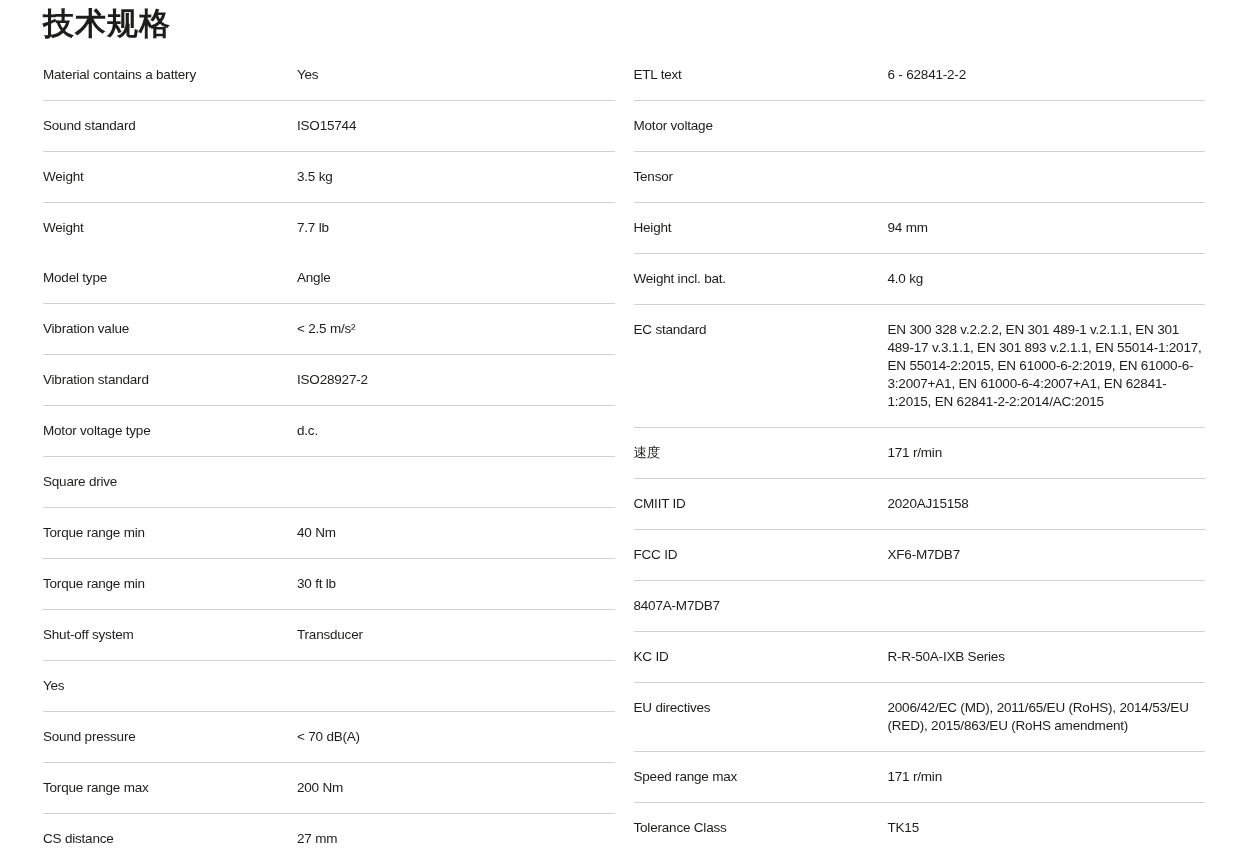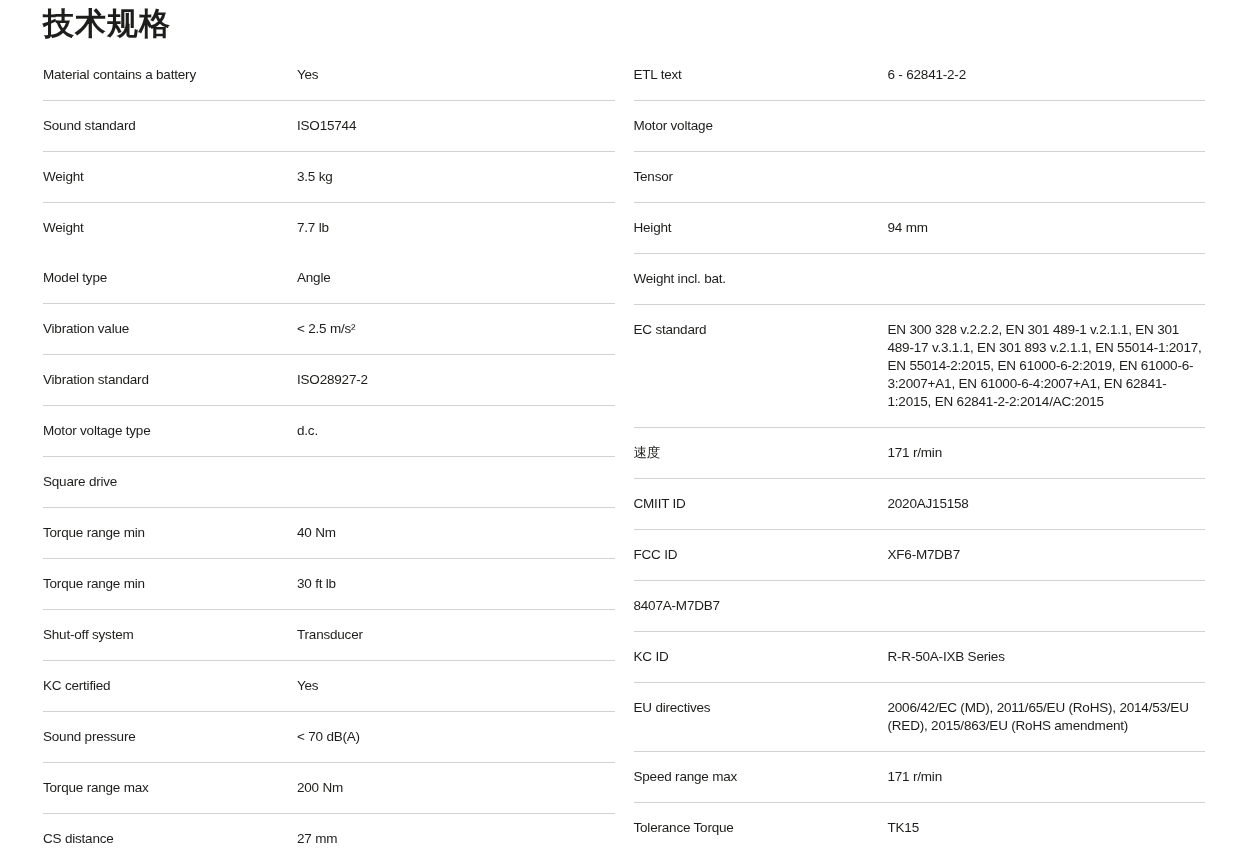--- a/index.html
+++ b/index.html
@@ -136,21 +136,20 @@
           </div>
         </div>
         <div class="spec-row">
           <div class="spec-pair">
             <div class="spec-label">Shut-off system</div>
             <div class="spec-value">Transducer</div>
           </div>
         </div>
         <div class="spec-row">
           <div class="spec-pair">
-            <div class="spec-label">KC certified</div>
             <div class="spec-value">Yes</div>
           </div>
         </div>
         <div class="spec-row">
           <div class="spec-pair">
             <div class="spec-label">Sound pressure</div>
             <div class="spec-value">&lt; 70 dB(A)</div>
           </div>
         </div>
         <div class="spec-row">
@@ -185,20 +184,21 @@
         </div>
         <div class="spec-row">
           <div class="spec-pair">
             <div class="spec-label">Height</div>
             <div class="spec-value">94 mm</div>
           </div>
         </div>
         <div class="spec-row">
           <div class="spec-pair">
             <div class="spec-label">Weight incl. bat.</div>
+            <div class="spec-value">4.0 kg</div>
           </div>
         </div>
         <div class="spec-row">
           <div class="spec-pair">
             <div class="spec-label">EC standard</div>
             <div class="spec-value">EN 300 328 v.2.2.2, EN 301 489-1 v.2.1.1, EN 301 489-17 v.3.1.1, EN 301 893 v.2.1.1, EN 55014-1:2017, EN 55014-2:2015, EN 61000-6-2:2019, EN 61000-6-3:2007+A1, EN 61000-6-4:2007+A1, EN 62841-1:2015, EN 62841-2-2:2014/AC:2015</div>
           </div>
         </div>
         <div class="spec-row">
           <div class="spec-pair">
@@ -236,19 +236,19 @@
           </div>
         </div>
         <div class="spec-row">
           <div class="spec-pair">
             <div class="spec-label">Speed range max</div>
             <div class="spec-value">171 r/min</div>
           </div>
         </div>
         <div class="spec-row">
           <div class="spec-pair">
-            <div class="spec-label">Tolerance Torque</div>
+            <div class="spec-label">Tolerance Class</div>
             <div class="spec-value">TK15</div>
           </div>
         </div>
       </div>
   </div>
 </div>
 
 </body></html>

